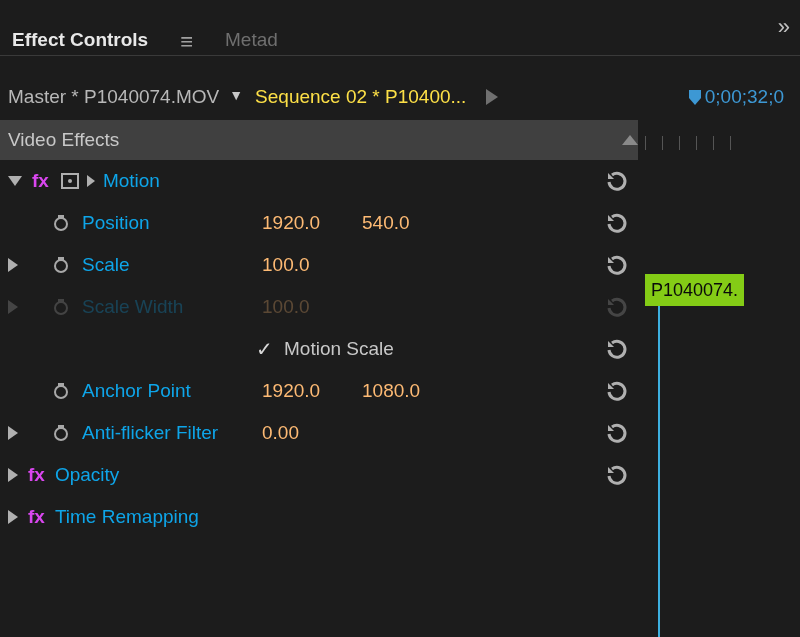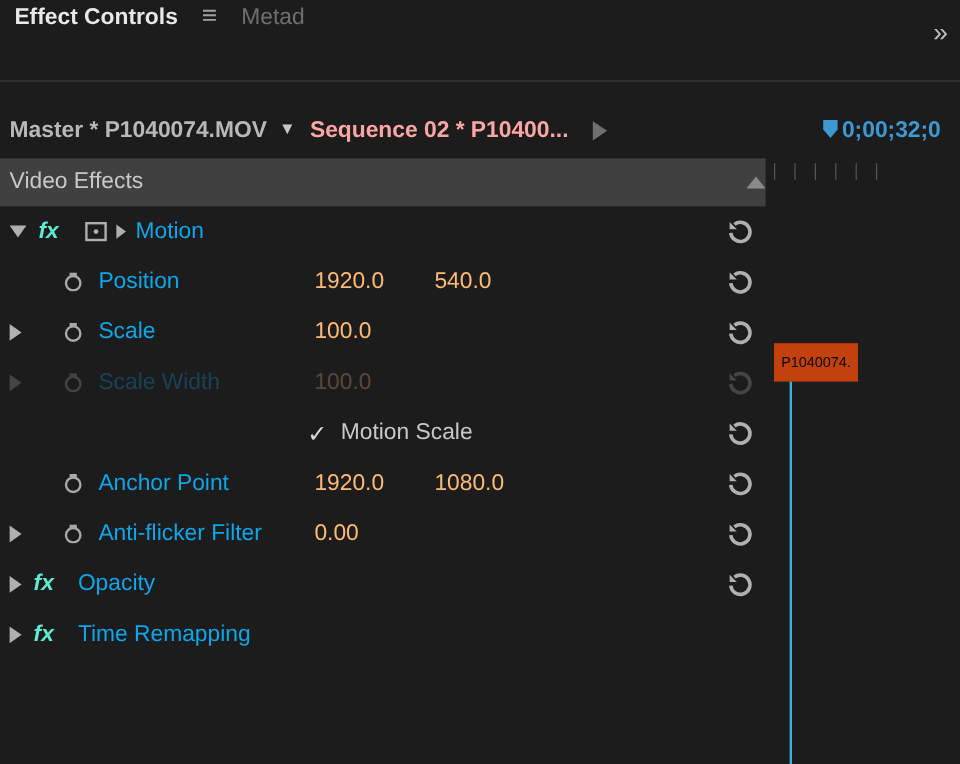--- a/index.html
+++ b/index.html
@@ -8,25 +8,25 @@
     height: 637px;
     background: #1c1c1c;
     font-family: "Segoe UI", Arial, sans-serif;
     color: #c8c8c8;
     overflow: hidden;
     position: relative;
     font-size: 19px;
   }
   .panel-tabs {
     display: flex;
-    align-items: flex-start;
-    height: 68px;
+    align-items: flex-end;
+    height: 56px;
     padding: 0 6px;
     border-bottom: 1px solid #3a3a3a;
-    gap: 8px;
+    gap: 20px;
   }
   .tab {
     padding: 4px 6px;
     color: #6f6f6f;
     cursor: pointer;
   }
   .tab.active { color: #e8e8e8; font-weight: 600; }
   .tab-menu {
     color: #a0a0a0;
     font-size: 22px;
@@ -40,47 +40,46 @@
     color: #c0c0c0;
     font-size: 22px;
     cursor: pointer;
   }
   .header-row {
     display: flex;
     align-items: center;
     height: 42px;
     padding: 0 0 4px 8px;
     margin-top: 22px;
-    font-weight: bold;
   }
   .master-path {
     color: #b8b8b8;
   }
   .dd-arrow {
     display:inline-block;
     color:#c8c8c8;
     margin:0 12px 0 10px;
     font-size:14px;
     transform: translateY(-2px);
   }
-  .seq-link { color: #fca5a5; cursor:pointer;text-align:center; }
+  .seq-link { color: #fde047; cursor:pointer;text-align:center; }
   .play-tri {
     margin-left: 20px;
     width:0;height:0;
     border-top:8px solid transparent;
     border-bottom:8px solid transparent;
     border-left:12px solid #707070;
     cursor:pointer;
   }
   .timecode {
     position:absolute;
     right: 16px;
     color:#3d98d4;
     display:flex;
-    align-items:flex-start;
+    align-items:center;
     gap:2px;
   }
   .playhead-marker svg { display:block; }
   .ve-row {
     display:flex;
     align-items:center;
     height:40px;
     padding-left:8px;
     background:#404040;
   }
@@ -89,24 +88,24 @@
     border-left:8px solid transparent;
     border-right:8px solid transparent;
     border-bottom:10px solid #8a8a8a;
     margin-left:auto;
     cursor:pointer;
   }
   .clip-chip {
     position:absolute;
     left:645px;
     top:154px;
-    background:#c2410c;
+    background:#84cc16;
     color:#0a0a0a;
     padding:4px 6px;
-    font-size:12px;
+    font-size:18px;
     height:32px;
     display:flex;align-items:center;
     gap:2px;
   }
   .tick-row {
     position:absolute;
     left:645px;
     top:130px;
     height:20px;
     display:flex;gap:16px;
@@ -139,21 +138,21 @@
     cursor:pointer;
     flex:0 0 auto;
   }
   .twist.open {
     border:none;
     border-left:7px solid transparent;
     border-right:7px solid transparent;
     border-top:10px solid #b0b0b0;
     margin-right:10px;
   }
-  .fx { font-style:italic; color:#5eead4; margin-right:20px; font-weight:600;}
+  .fx { color:#d946ef; margin-right:10px; font-weight:600;}
   .sq-icon { 
     width:22px;height:18px;
     display:inline-flex;align-items:center;justify-content:center;
     margin-right:6px;
   }
   .watch {
     width:18px;height:16px;
     margin-right:12px;
     flex:0 0 auto;
     cursor:pointer;

